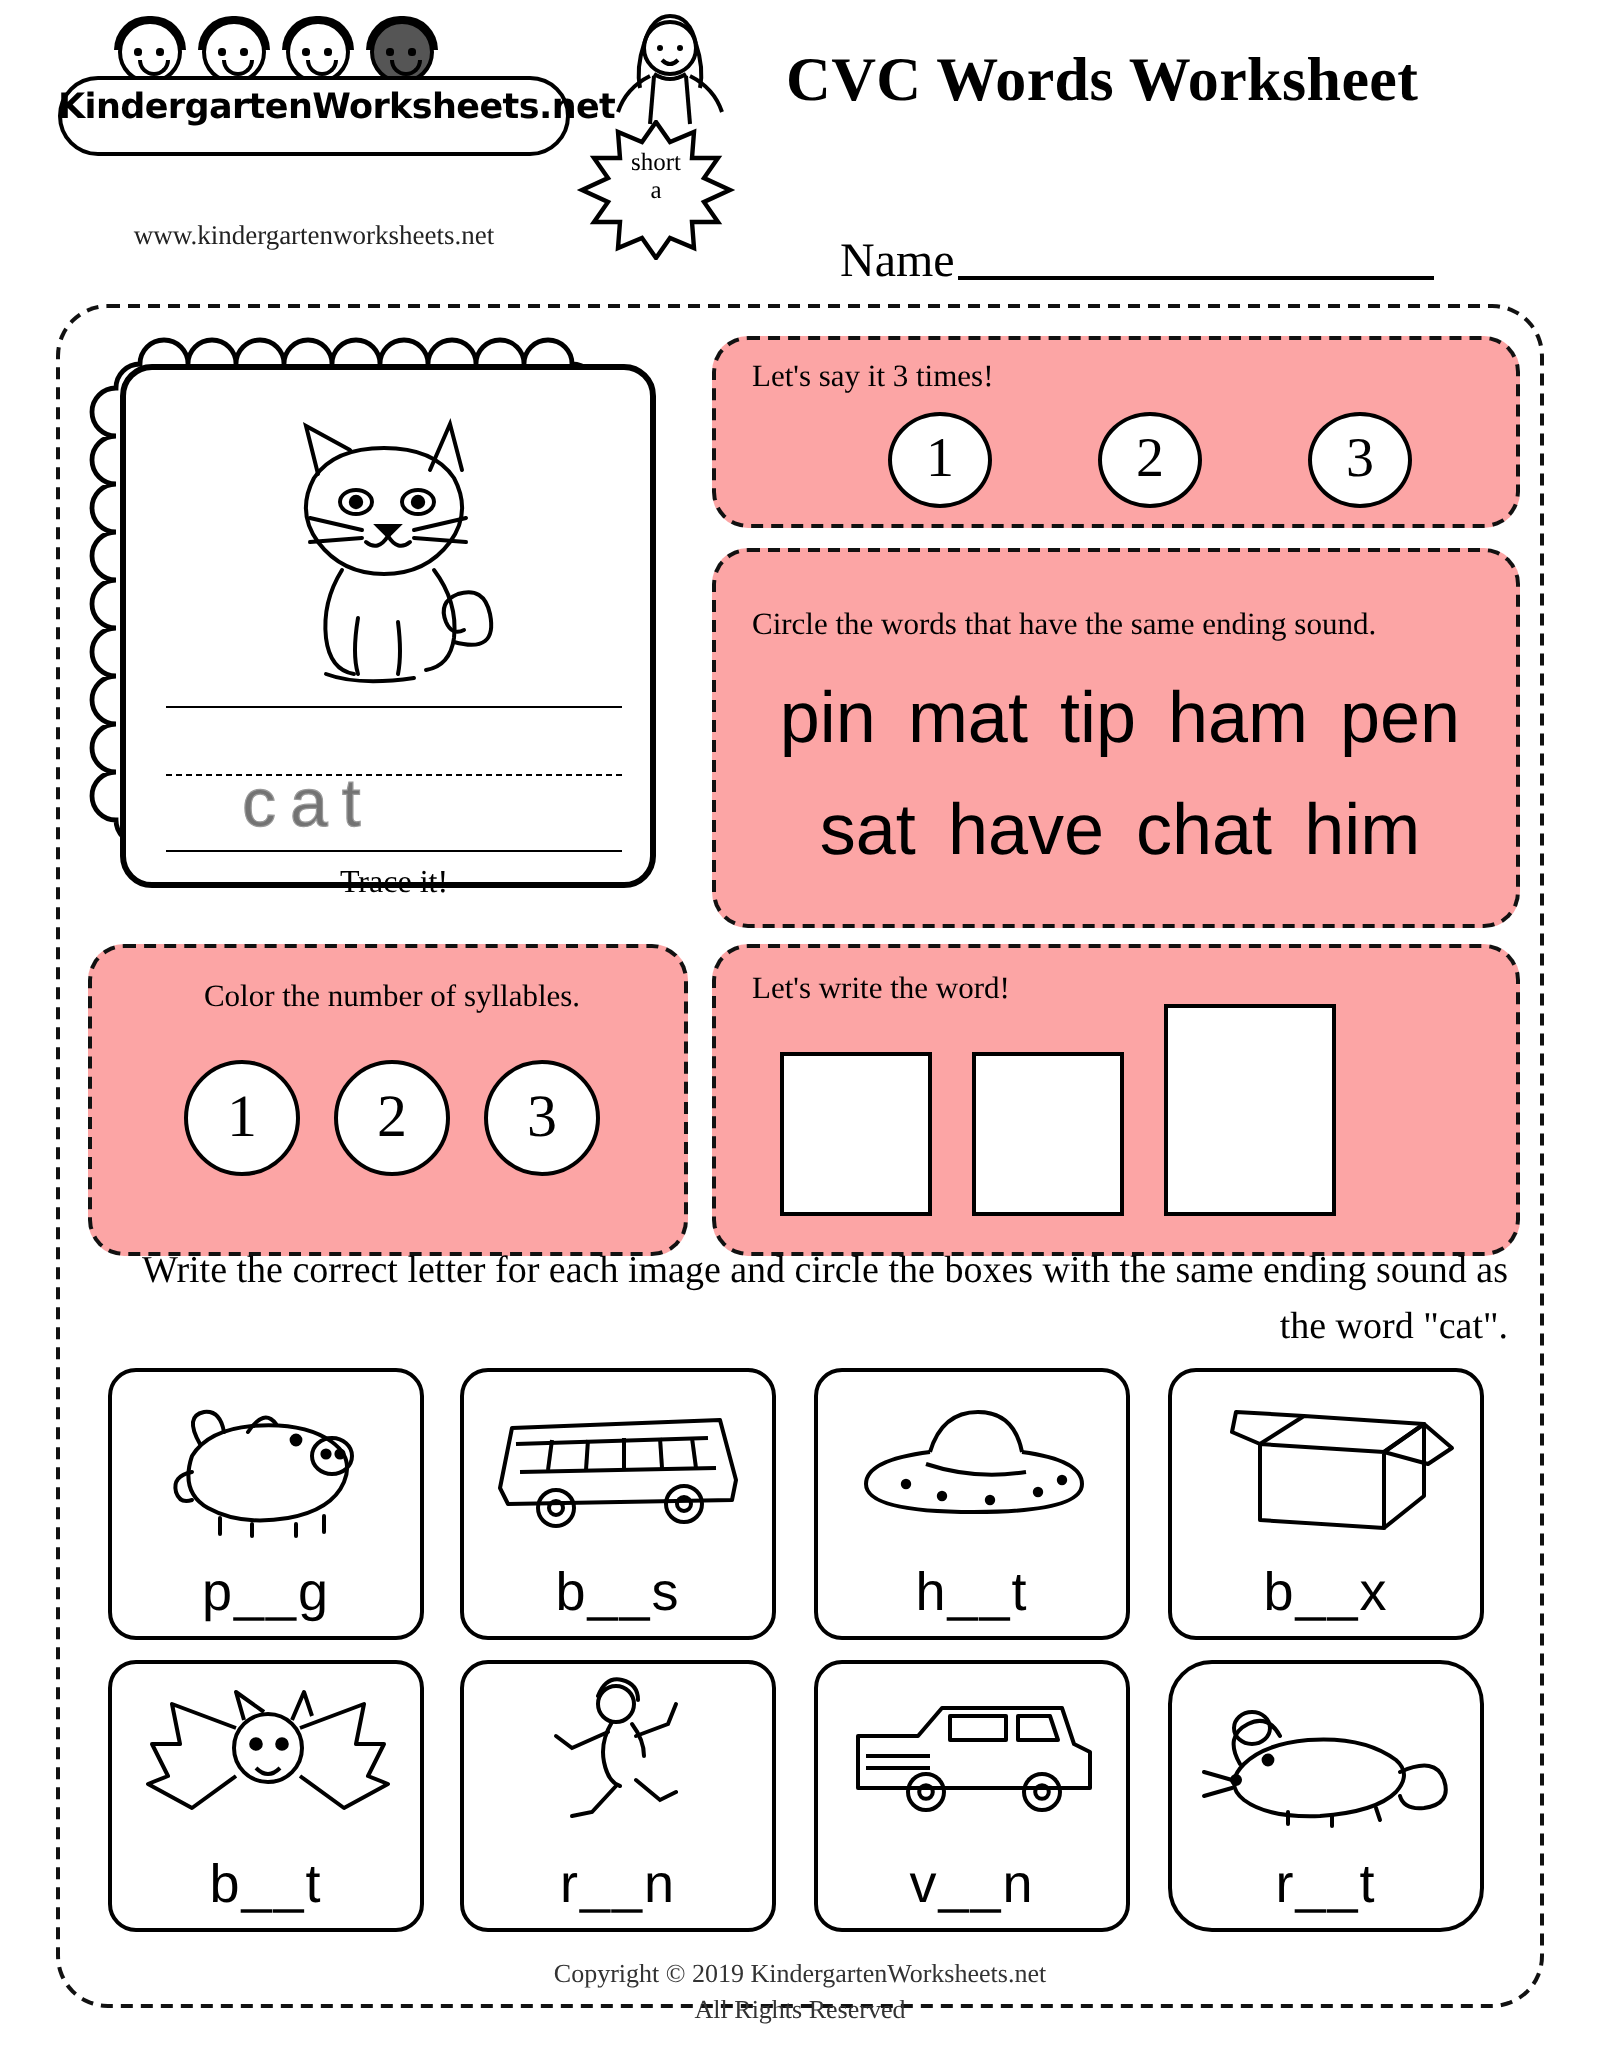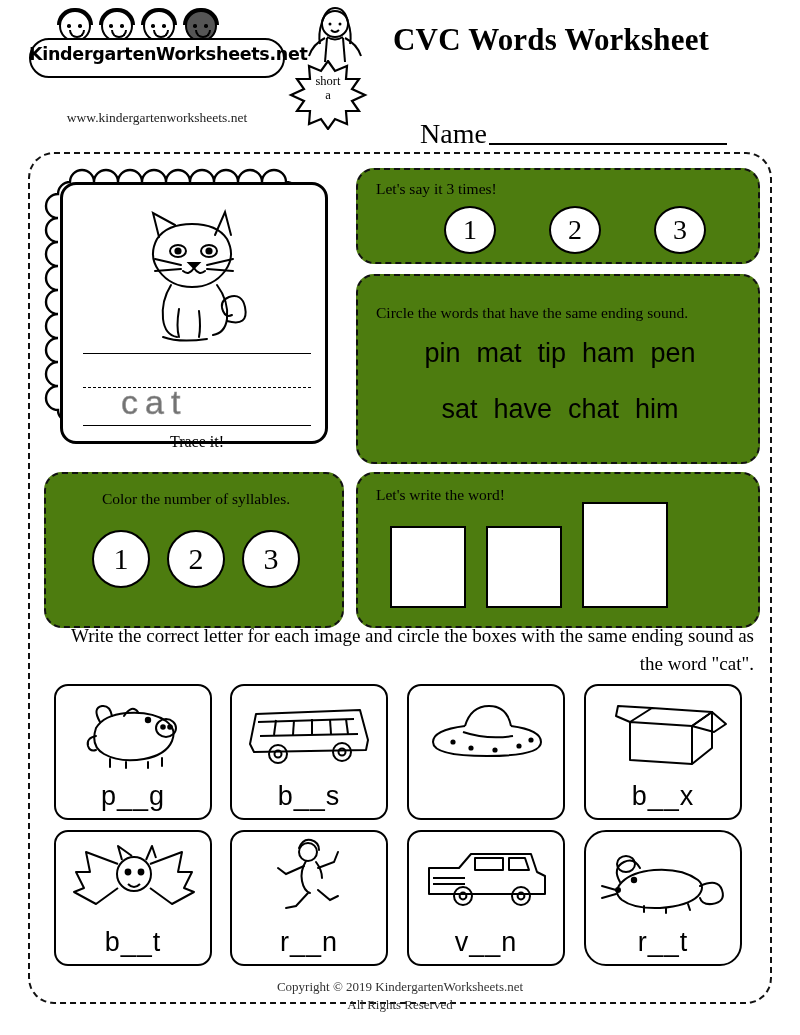--- a/index.html
+++ b/index.html
@@ -170,21 +170,21 @@
     top: 22px;
     font-size: 31px;
     font-weight: bold;
     font-family: "Liberation Serif", serif;
     letter-spacing: 0.2px;
   }
   .name-line {
     position: absolute;
     left: 420px;
     top: 118px;
-    font-size: 28px;
+    font-size: 24px;
     font-family: "Liberation Serif", serif;
   }
   .name-line .rule {
     display: inline-block;
     border-bottom: 2.5px solid #000;
     width: 238px;
     height: 16px;
     margin-left: 2px;
     vertical-align: -2px;
   }
@@ -200,21 +200,21 @@
     border-radius: 26px;
     box-sizing: border-box;
   }
 
   
   .dashed-box {
     position: absolute;
     border: 2.5px dashed #111;
     border-radius: 18px;
     box-sizing: border-box;
-    background: #4d7c0f;
+    background: #fca5a5;
   }
   .box-label {
     font-family: "Liberation Serif", serif;
     font-size: 15.5px;
   }
 
   
   .scallop-outer {
     position: absolute;
     left: 44px;
@@ -318,21 +318,21 @@
   .circle-words .box-label {
     position: absolute;
     left: 18px;
     top: 28px;
   }
   .words-row {
     position: absolute;
     left: 0;
     width: 404px;
     text-align: center;
-    font-size: 27px;
+    font-size: 36px;
     font-family: "Liberation Sans", sans-serif;
     font-weight: 300;
   }
   .words-row span { margin: 0 8px; }
 
   
   .syll {
     left: 44px;
     top: 472px;
     width: 300px;
@@ -662,20 +662,21 @@
             <path d="M46 34 q-32 4 -32 16 q0 14 54 14 q54 0 54 -14 q0 -12 -30 -16"></path>
             <path d="M44 40 q24 8 50 4"></path>
             <circle cx="34" cy="50" r="1.6" fill="#000"></circle>
             <circle cx="52" cy="56" r="1.6" fill="#000"></circle>
             <circle cx="76" cy="58" r="1.6" fill="#000"></circle>
             <circle cx="100" cy="54" r="1.6" fill="#000"></circle>
             <circle cx="112" cy="48" r="1.6" fill="#000"></circle>
           </g>
         </svg>
       </div>
+      <div class="pic-answer">h__t</div>
     </div>
 
     <div class="pic-card" style="left:534px; top:0px;">
       <div class="pic-art">
         <svg width="136" height="78" viewBox="0 0 136 78">
           <g fill="none" stroke="#000" stroke-width="2" stroke-linejoin="round">
             <path d="M34 30 L34 68 L96 72 L96 34 z"></path>
             <path d="M34 30 L56 16 L116 20 L96 34"></path>
             <path d="M96 34 L116 20 L116 56 L96 72"></path>
             <path d="M34 30 L20 24 L22 14 L56 16"></path>

